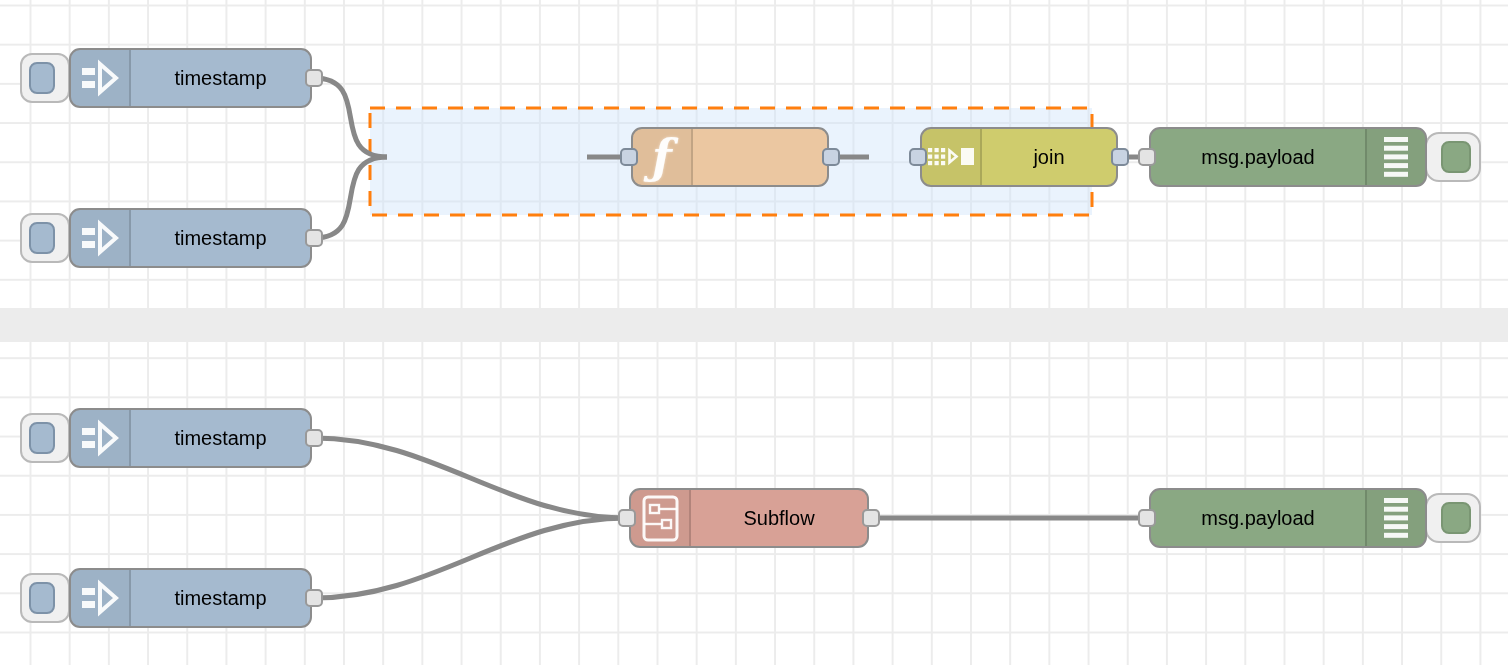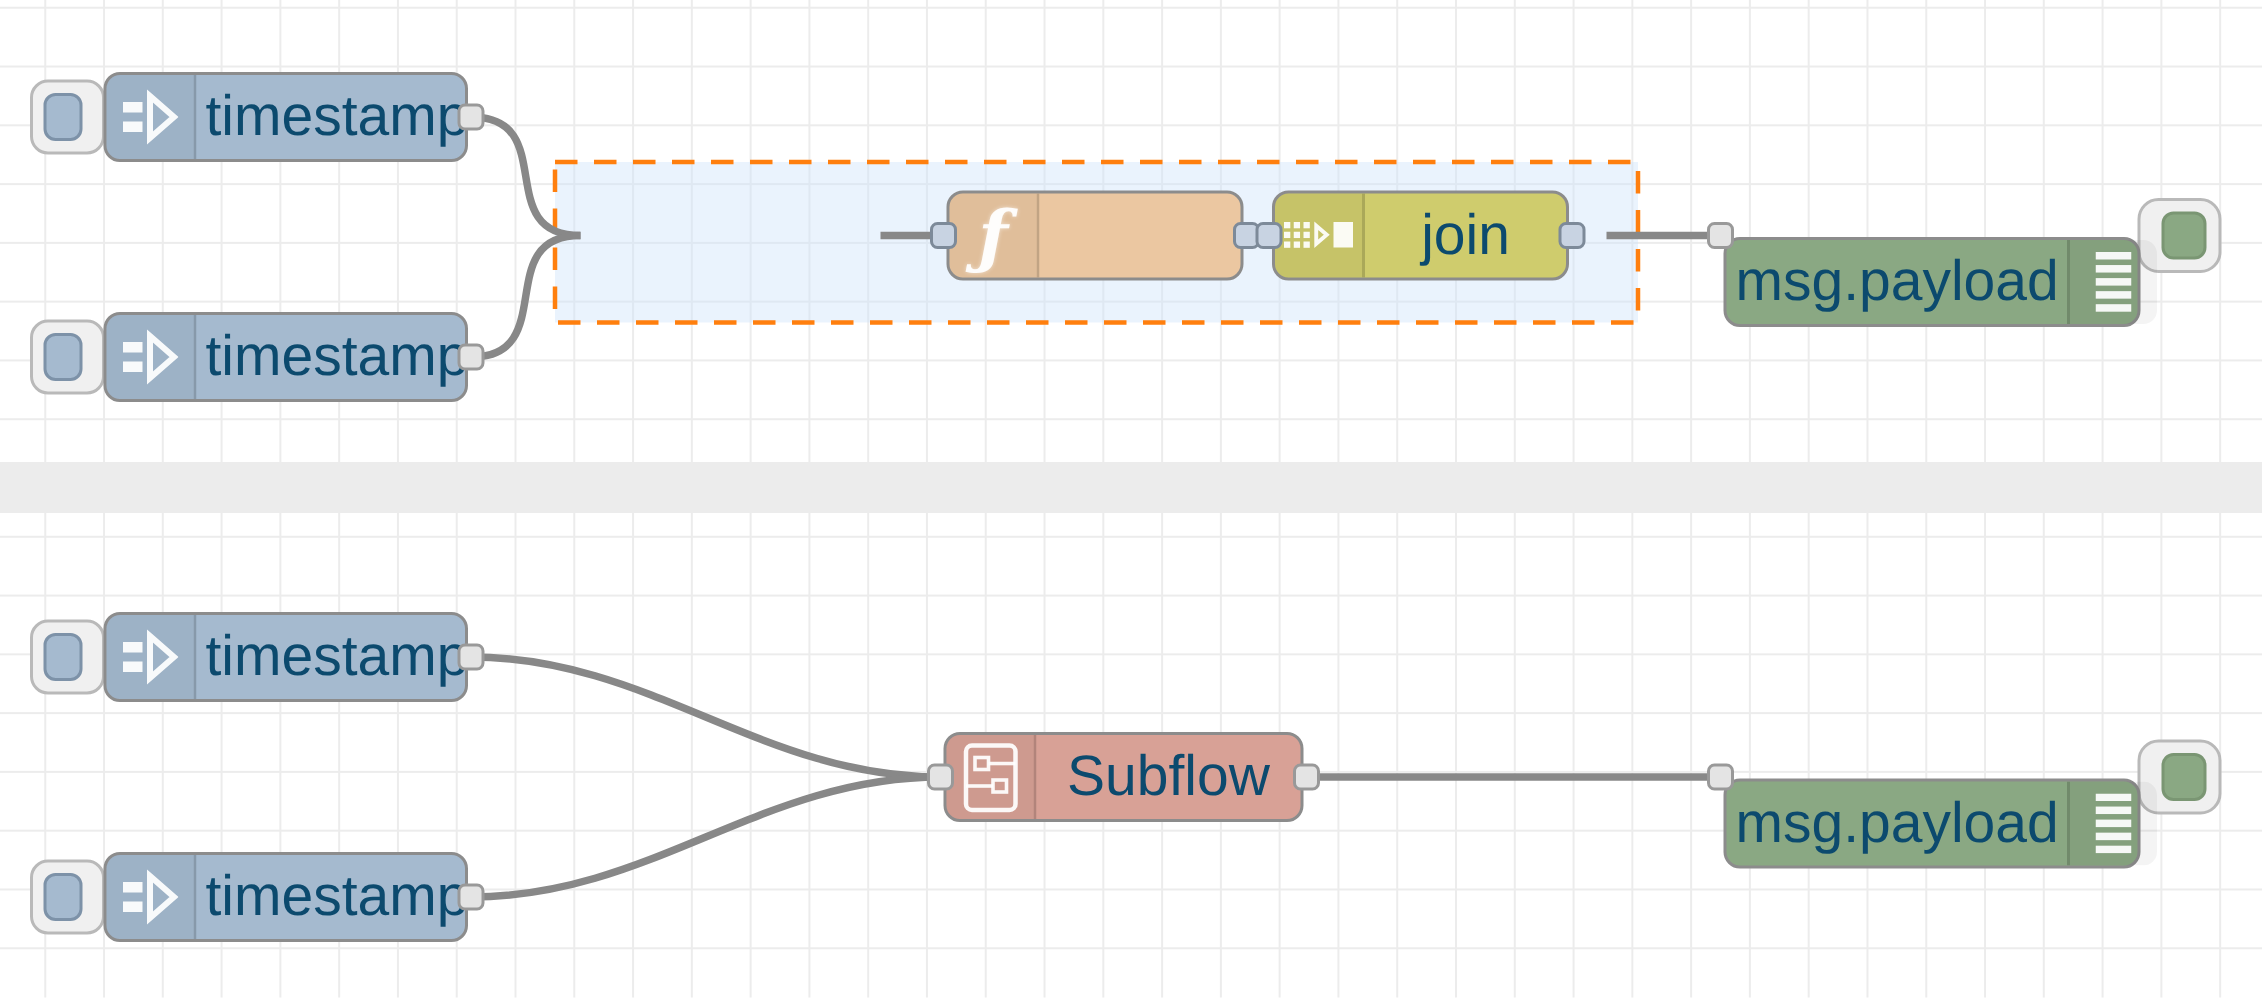--- a/index.html
+++ b/index.html
@@ -30,30 +30,30 @@
   .node-wrap{position:absolute;height:60px;}
   .node{
     position:relative;z-index:2;width:100%;height:60px;box-sizing:border-box;
     border:2px solid #8c8c8c;border-radius:11px;
     display:flex;align-items:stretch;
   }
   .n-inject{background:var(--inject,#a5bacf);}
   .n-splitjoin{background:var(--splitjoin,#cfcc6d);}
   .n-func{background:var(--func,#ebc7a1);}
   .n-subflow{background:var(--subflow,#d8a196);}
-  .n-debug{background:var(--debug,#8aa883);margin-top:31px;}
+  .n-debug{background:var(--debug,#8aa883);}
   .icon-area{
     flex:0 0 58px;display:flex;align-items:center;justify-content:center;
     background:rgba(0,0,0,0.045);
   }
   .icon-area.left{border-right:2px solid rgba(0,0,0,0.14);border-radius:9px 0 0 9px;}
   .icon-area.right{border-left:2px solid rgba(0,0,0,0.14);border-radius:0 9px 9px 0;}
   .label{
     flex:1;display:flex;align-items:center;justify-content:center;
-    font-size:38px;color:#0c4a6e;white-space:nowrap;padding:0 6px;
+    font-size:20px;color:#000000;white-space:nowrap;padding:0 6px;
   }
   .icon-svg{display:block;}
   .func-glyph{
     font-family:"DejaVu Serif", serif;font-style:italic;font-weight:bold;
     font-size:46px;color:rgba(255,255,255,0.93);line-height:1;
     text-shadow:0 0 3px rgba(255,255,255,0.55);
   }
   .port{
     position:absolute;z-index:3;width:18px;height:18px;box-sizing:border-box;
     background:#e4e4e4;border:2px solid #999;border-radius:5px;top:21px;
@@ -133,21 +133,21 @@
     <div class="node n-func">
       <div class="icon-area left">
         <span class="func-glyph">ƒ</span>
       </div>
       <div class="label"></div>
     </div>
     <div class="port in sel"></div>
     <div class="port out sel"></div>
   </div>
 
-  <div class="node-wrap" style="left:848px;top:127px;width:198px;">
+  <div class="node-wrap" style="left:920px;top:127px;width:198px;">
     <div class="node n-splitjoin">
       <div class="icon-area left">
         <svg class="icon-svg" width="46" height="34" viewBox="0 0 46 34">
           <g class="ico">
             <rect x="0" y="8" width="4.2" height="4.2"></rect>
               <rect x="6.5" y="8" width="4.2" height="4.2"></rect>
               <rect x="13" y="8" width="4.2" height="4.2"></rect>
             <rect x="0" y="14.5" width="4.2" height="4.2"></rect>
               <rect x="6.5" y="14.5" width="4.2" height="4.2"></rect>
               <rect x="13" y="14.5" width="4.2" height="4.2"></rect>

